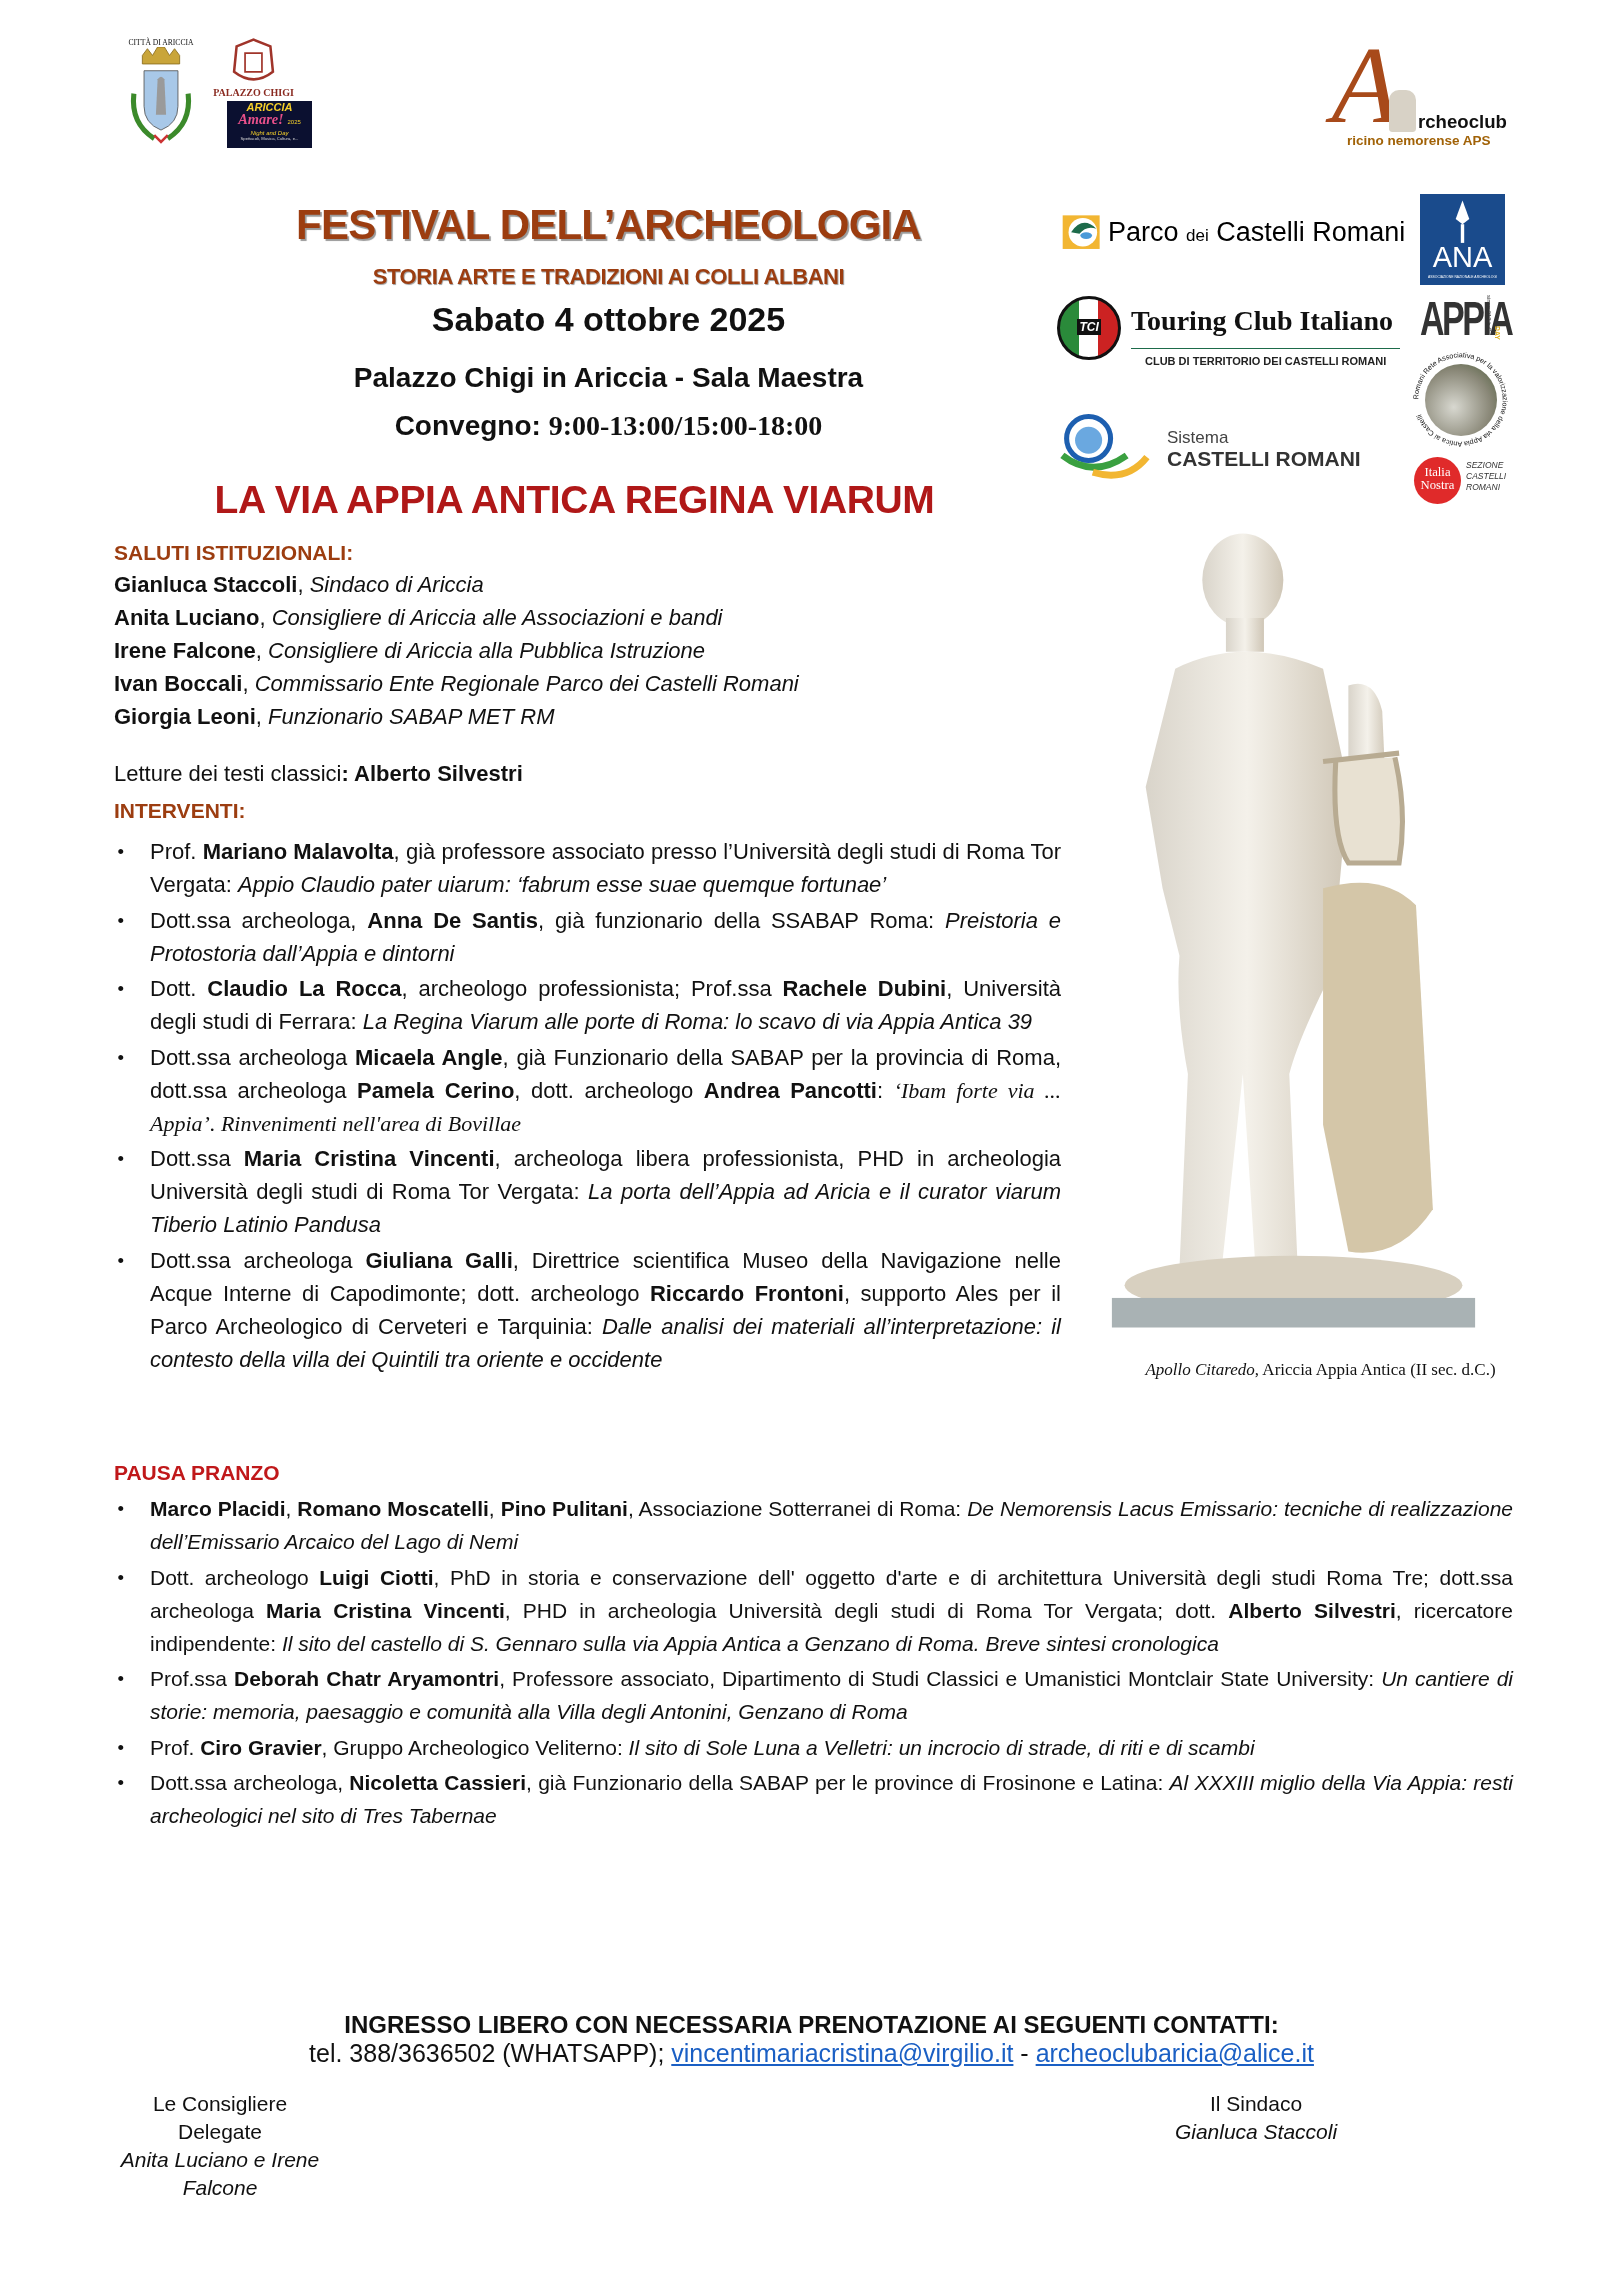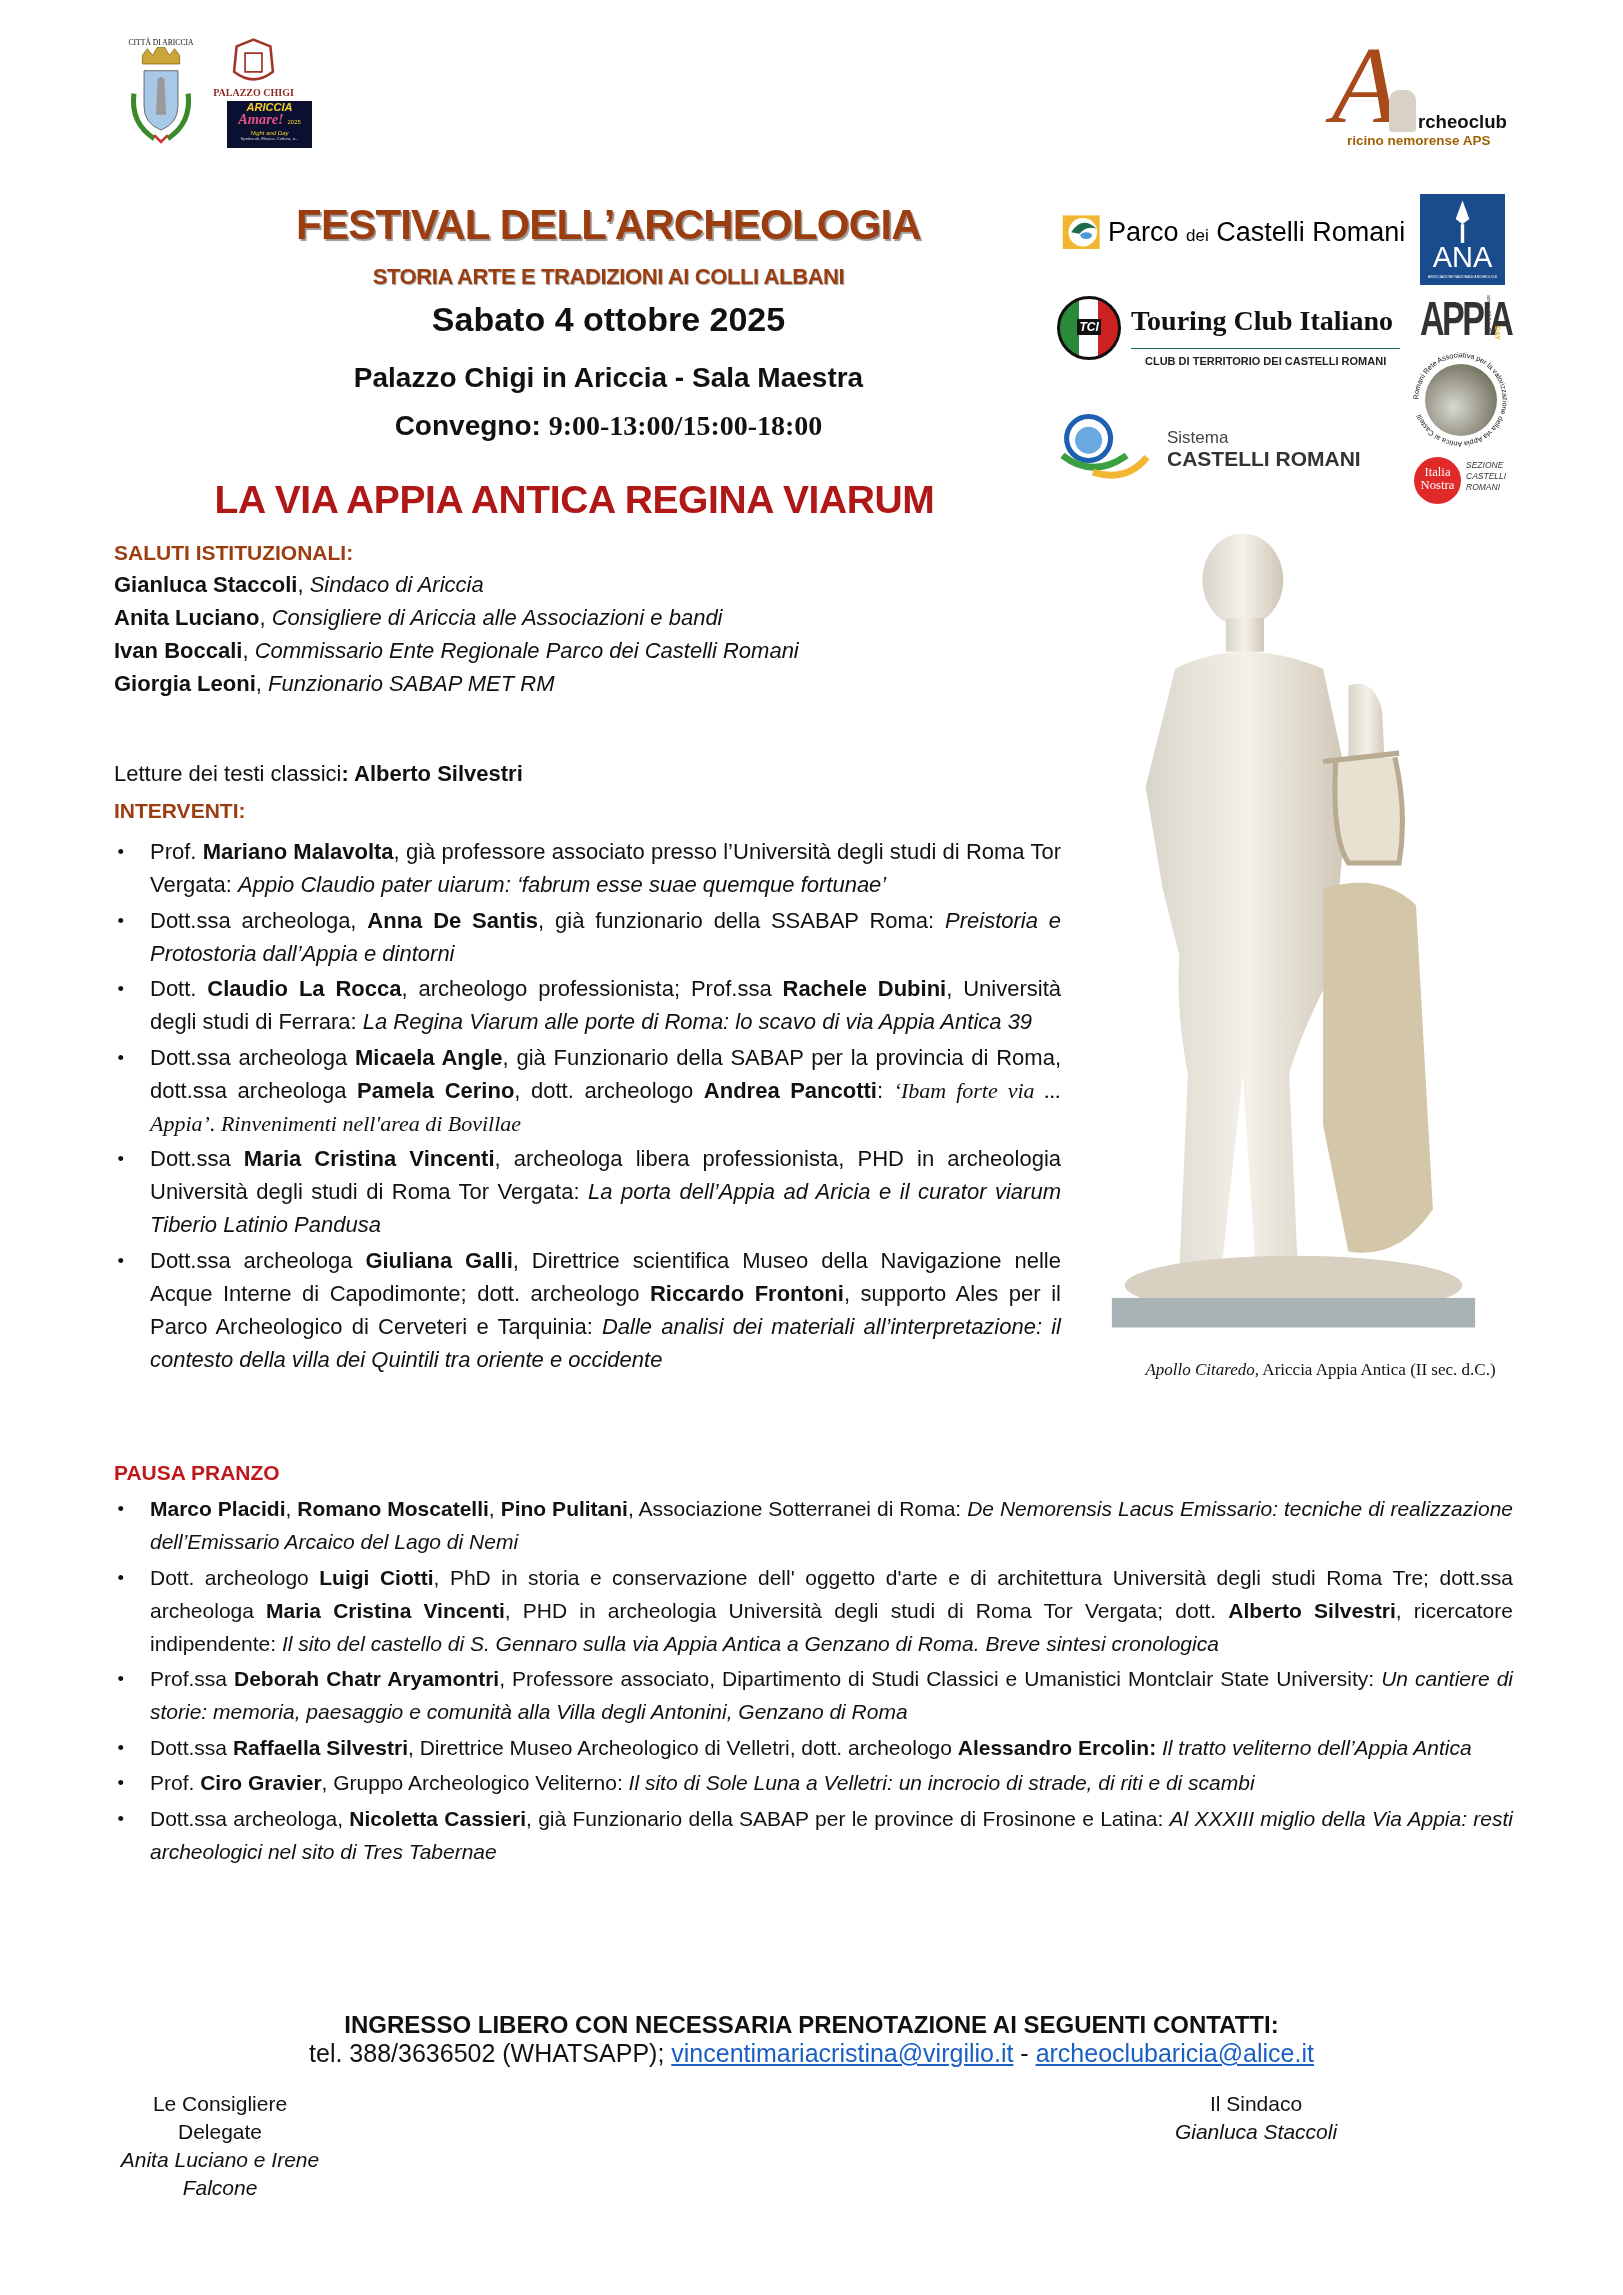--- a/index.html
+++ b/index.html
@@ -177,20 +177,21 @@
     <div>SEZIONE</div>
     <div>CASTELLI</div>
     <div>ROMANI</div>
   </div>
 </div>
 
 <div id="saluti-head" class="section-head"><span>SALUTI ISTITUZIONALI</span>:</div>
 <div class="greet" style="top:568px;">
   <div><b>Gianluca Staccoli</b>, <i>Sindaco di Ariccia</i></div>
   <div><b>Anita Luciano</b>, <i>Consigliere di Ariccia alle Associazioni e bandi</i></div>
+  <div><b>Irene Falcone</b>, <i>Consigliere di Ariccia alla Pubblica Istruzione</i></div>
   <div><b>Ivan Boccali</b>, <i>Commissario Ente Regionale Parco dei Castelli Romani</i></div>
   <div><b>Giorgia Leoni</b>, <i>Funzionario SABAP  MET RM</i></div>
 </div>
 
 <div id="letture">
   <span>Letture dei testi classici</span><b>: </b><b>Alberto Silvestri</b>
 </div>
 
 <div id="interventi-head" class="section-head">INTERVENTI:</div>
 <ul id="talks-am" class="talks">
@@ -223,21 +224,20 @@
 </div>
 <div id="caption">
   <i>Apollo Citaredo</i><span>, Ariccia Appia Antica (II sec. d.C.)</span>
 </div>
 
 <div id="pausa-head" class="section-head">PAUSA PRANZO</div>
 <ul id="talks-pm" class="talks">
   <li><b>Marco Placidi</b><span>, </span><b>Romano Moscatelli</b><span>, </span><b>Pino Pulitani</b><span>, Associazione Sotterranei di Roma:  </span><i>De Nemorensis Lacus Emissario: tecniche di realizzazione dell’Emissario Arcaico del Lago di Nemi</i></li>
   <li><span>Dott. archeologo </span><b>Luigi Ciotti</b><span>, PhD in storia e conservazione dell' oggetto d'arte e di architettura Università degli studi Roma Tre; dott.ssa archeologa </span><b>Maria Cristina Vincenti</b><span>, PHD in archeologia Università degli studi di Roma Tor Vergata; dott. </span><b>Alberto Silvestri</b><span>, ricercatore indipendente: </span><i>Il sito del castello di S. Gennaro sulla via Appia Antica  a Genzano di Roma. Breve sintesi cronologica</i></li>
   <li><span>Prof.ssa </span><b>Deborah Chatr Aryamontri</b><span>, Professore associato, Dipartimento di Studi Classici e Umanistici Montclair State University:  </span><i>Un cantiere di storie: memoria, paesaggio e comunità alla Villa degli Antonini, Genzano di Roma</i></li>
-  <li><span>Dott.ssa </span><b>Raffaella Silvestri</b><span>, Direttrice Museo Archeologico di Velletri, dott. archeologo </span><b>Alessandro Ercolin:</b><span>  </span><i>Il tratto veliterno dell’Appia Antica</i></li>
   <li><span>Prof. </span><b>Ciro Gravier</b><span>, Gruppo Archeologico Veliterno: </span><i>Il sito di Sole Luna a Velletri: un incrocio di strade, di riti e di scambi</i></li>
   <li><span>Dott.ssa archeologa, </span><b>Nicoletta Cassieri</b><span>, già Funzionario della SABAP per le province di Frosinone e Latina: </span><i>Al XXXIII miglio della Via Appia: resti archeologici nel sito di Tres Tabernae</i></li>
 </ul>
 
 <div id="ingresso">INGRESSO LIBERO CON NECESSARIA PRENOTAZIONE AI SEGUENTI CONTATTI:</div>
 <div id="contacts">
   <span>tel. 388/3636502 (WHATSAPP); </span><a href="vincentimariacristina@virgilio.it">vincentimariacristina@virgilio.it</a><span style="white-space:pre;"> - </span><a href="archeoclubaricia@alice.it">archeoclubaricia@alice.it</a>
 </div>
 
 <div id="sign-left" class="sign">

